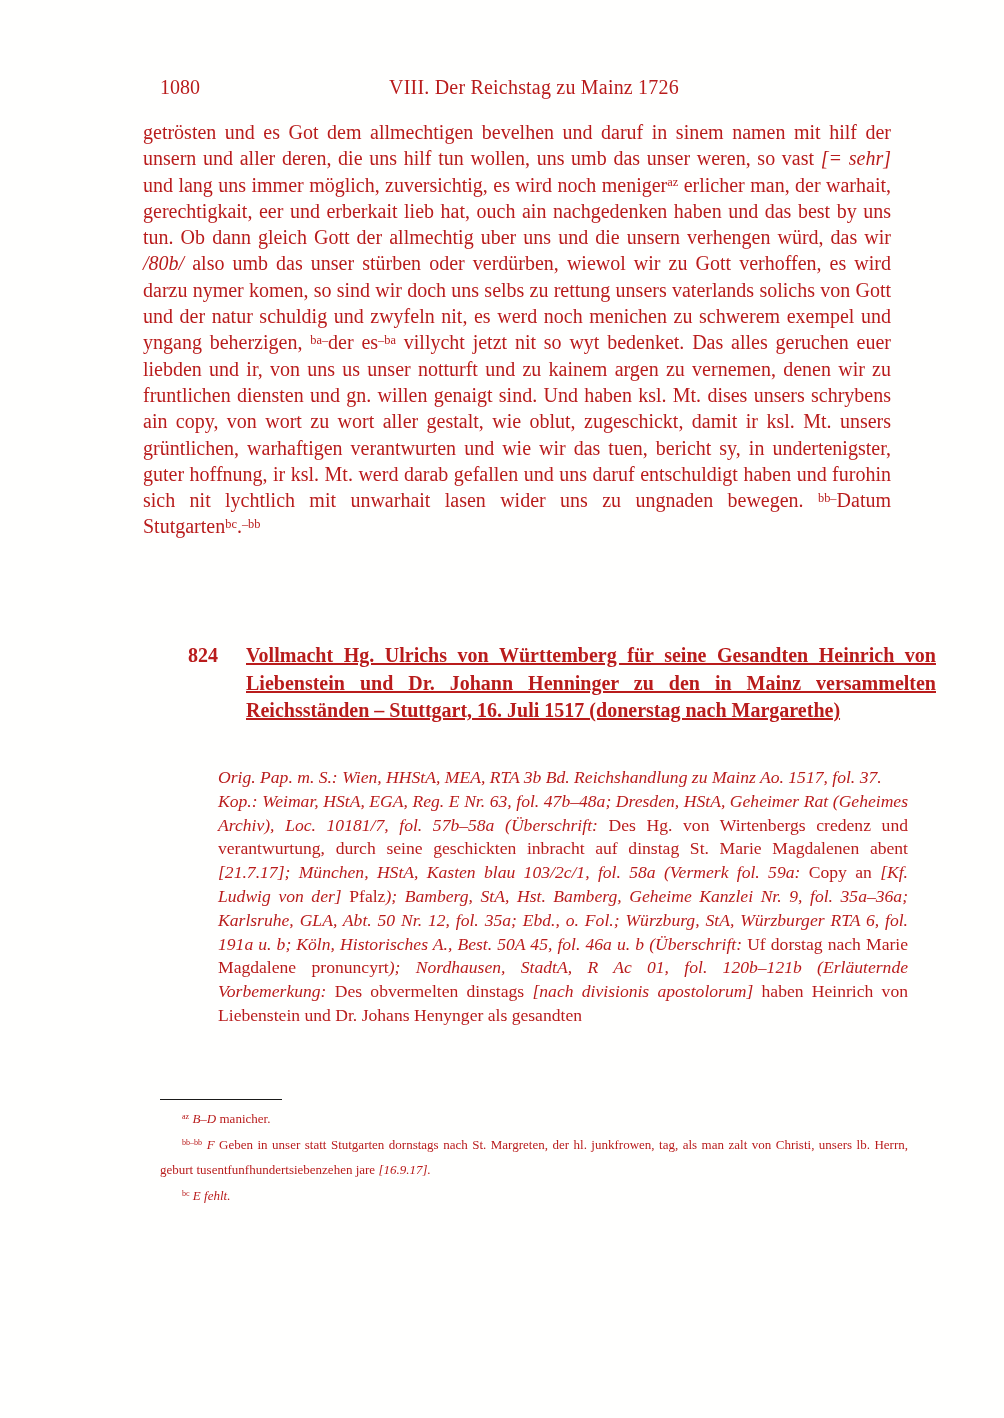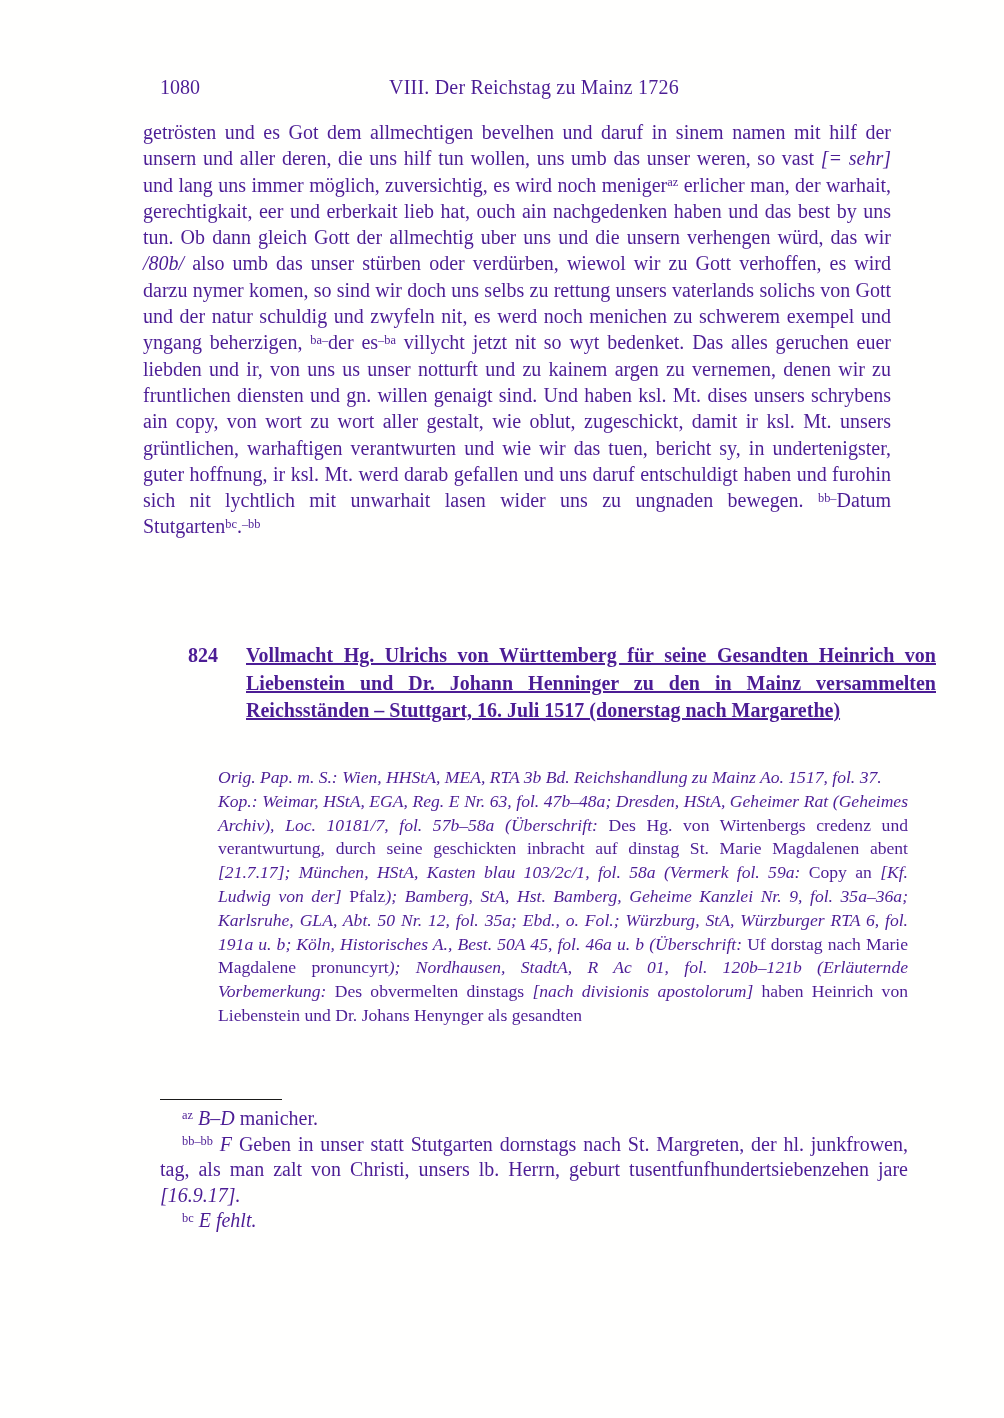--- a/index.html
+++ b/index.html
@@ -1,21 +1,21 @@
 <!DOCTYPE html>
 <html lang="de"><head>
 <meta charset="utf-8">
 <style>
   html, body { margin: 0; padding: 0; background: #ffffff; }
   .page {
     position: relative;
     width: 1004px;
     height: 1418px;
     background: #fffffe;
-    color: #4c1d95;
+    color: #b91c1c;
     font-family: "Liberation Serif", serif;
     overflow: hidden;
   }
   .header {
     position: absolute;
     top: 76px; left: 160px; width: 748px;
     font-size: 20px;
   }
   .pagenum { position: absolute; left: 0; top: 0; }
   .running-head { display: block; text-align: center; letter-spacing: 0.2px; }
@@ -45,21 +45,21 @@
   .sources p { margin: 0; }
   .fnrule {
     position: absolute;
     top: 1099px; left: 160px; width: 122px;
     border-top: 1.5px solid #1a1a1a;
     height: 0;
   }
   .footnotes {
     position: absolute;
     top: 1106px; left: 160px; width: 748px;
-    font-size: 20px; line-height: 25.6px;
+    font-size: 13px; line-height: 25.6px;
     text-align: justify;
     hyphens: auto; -webkit-hyphens: auto;
   }
   .footnotes p { margin: 0; text-indent: 22px; }
   .it { font-style: italic; }
   sup {
     font-size: 0.62em;
     vertical-align: baseline;
     position: relative;
     top: -0.45em;

